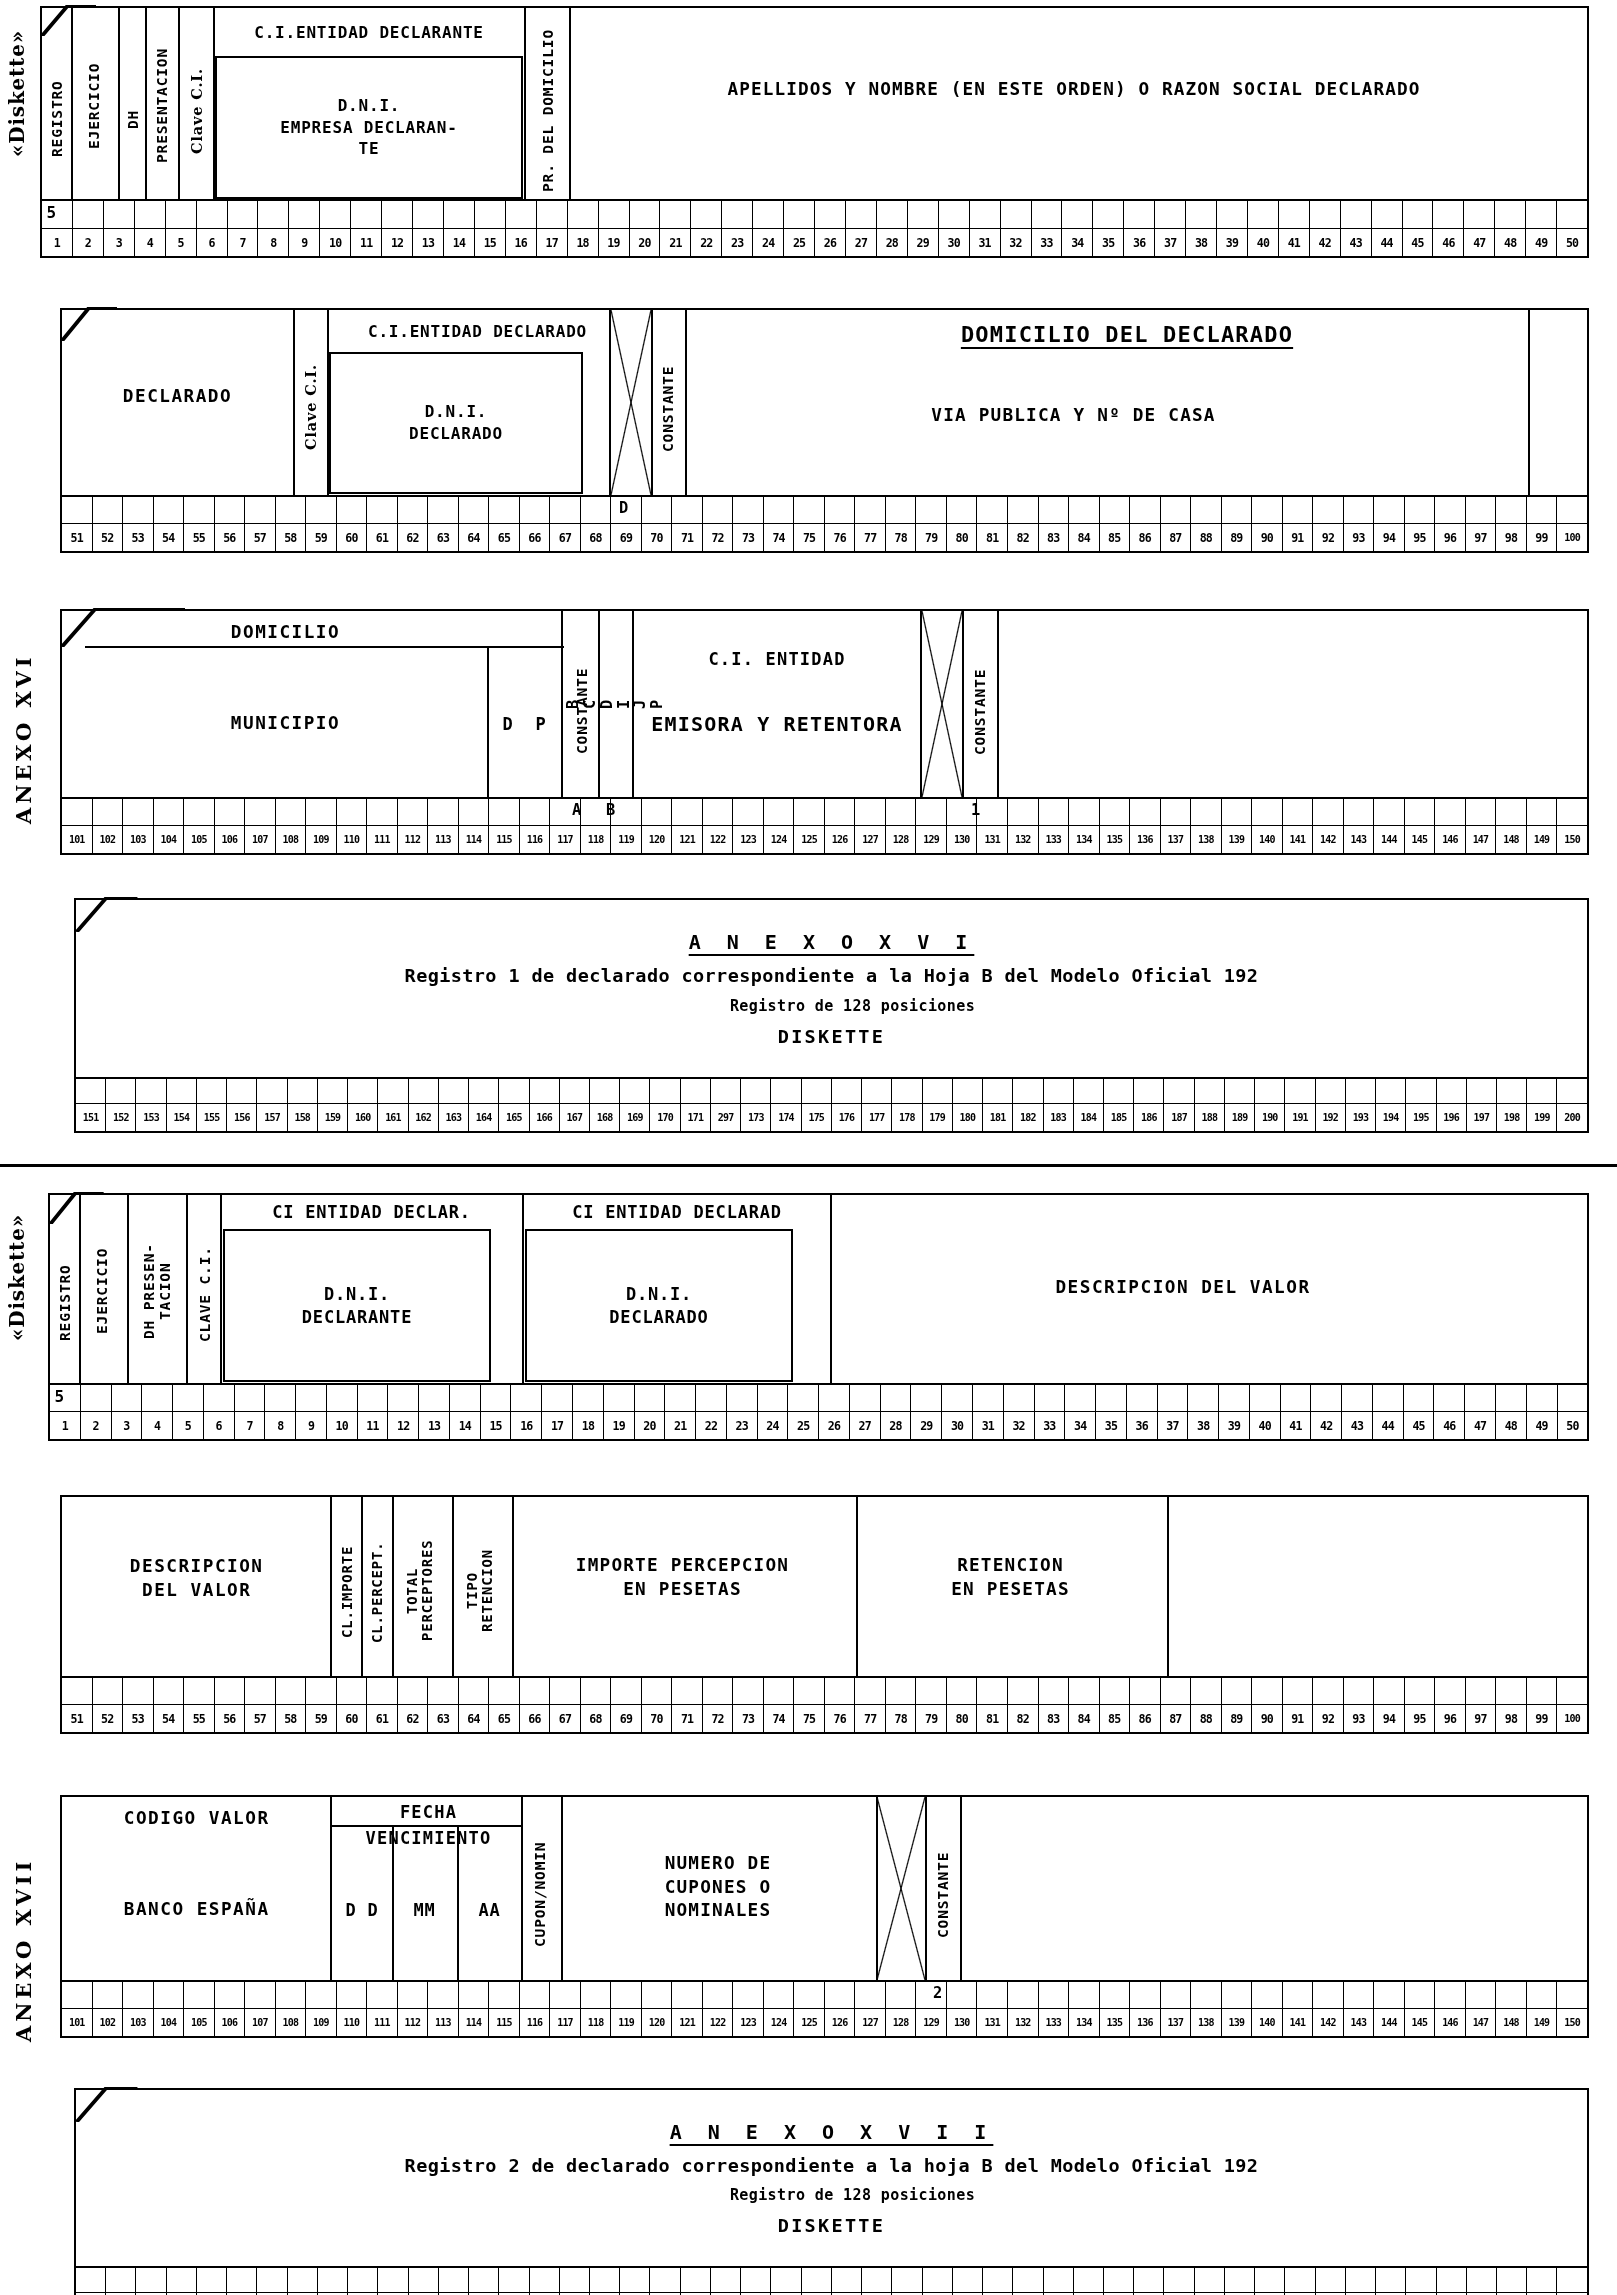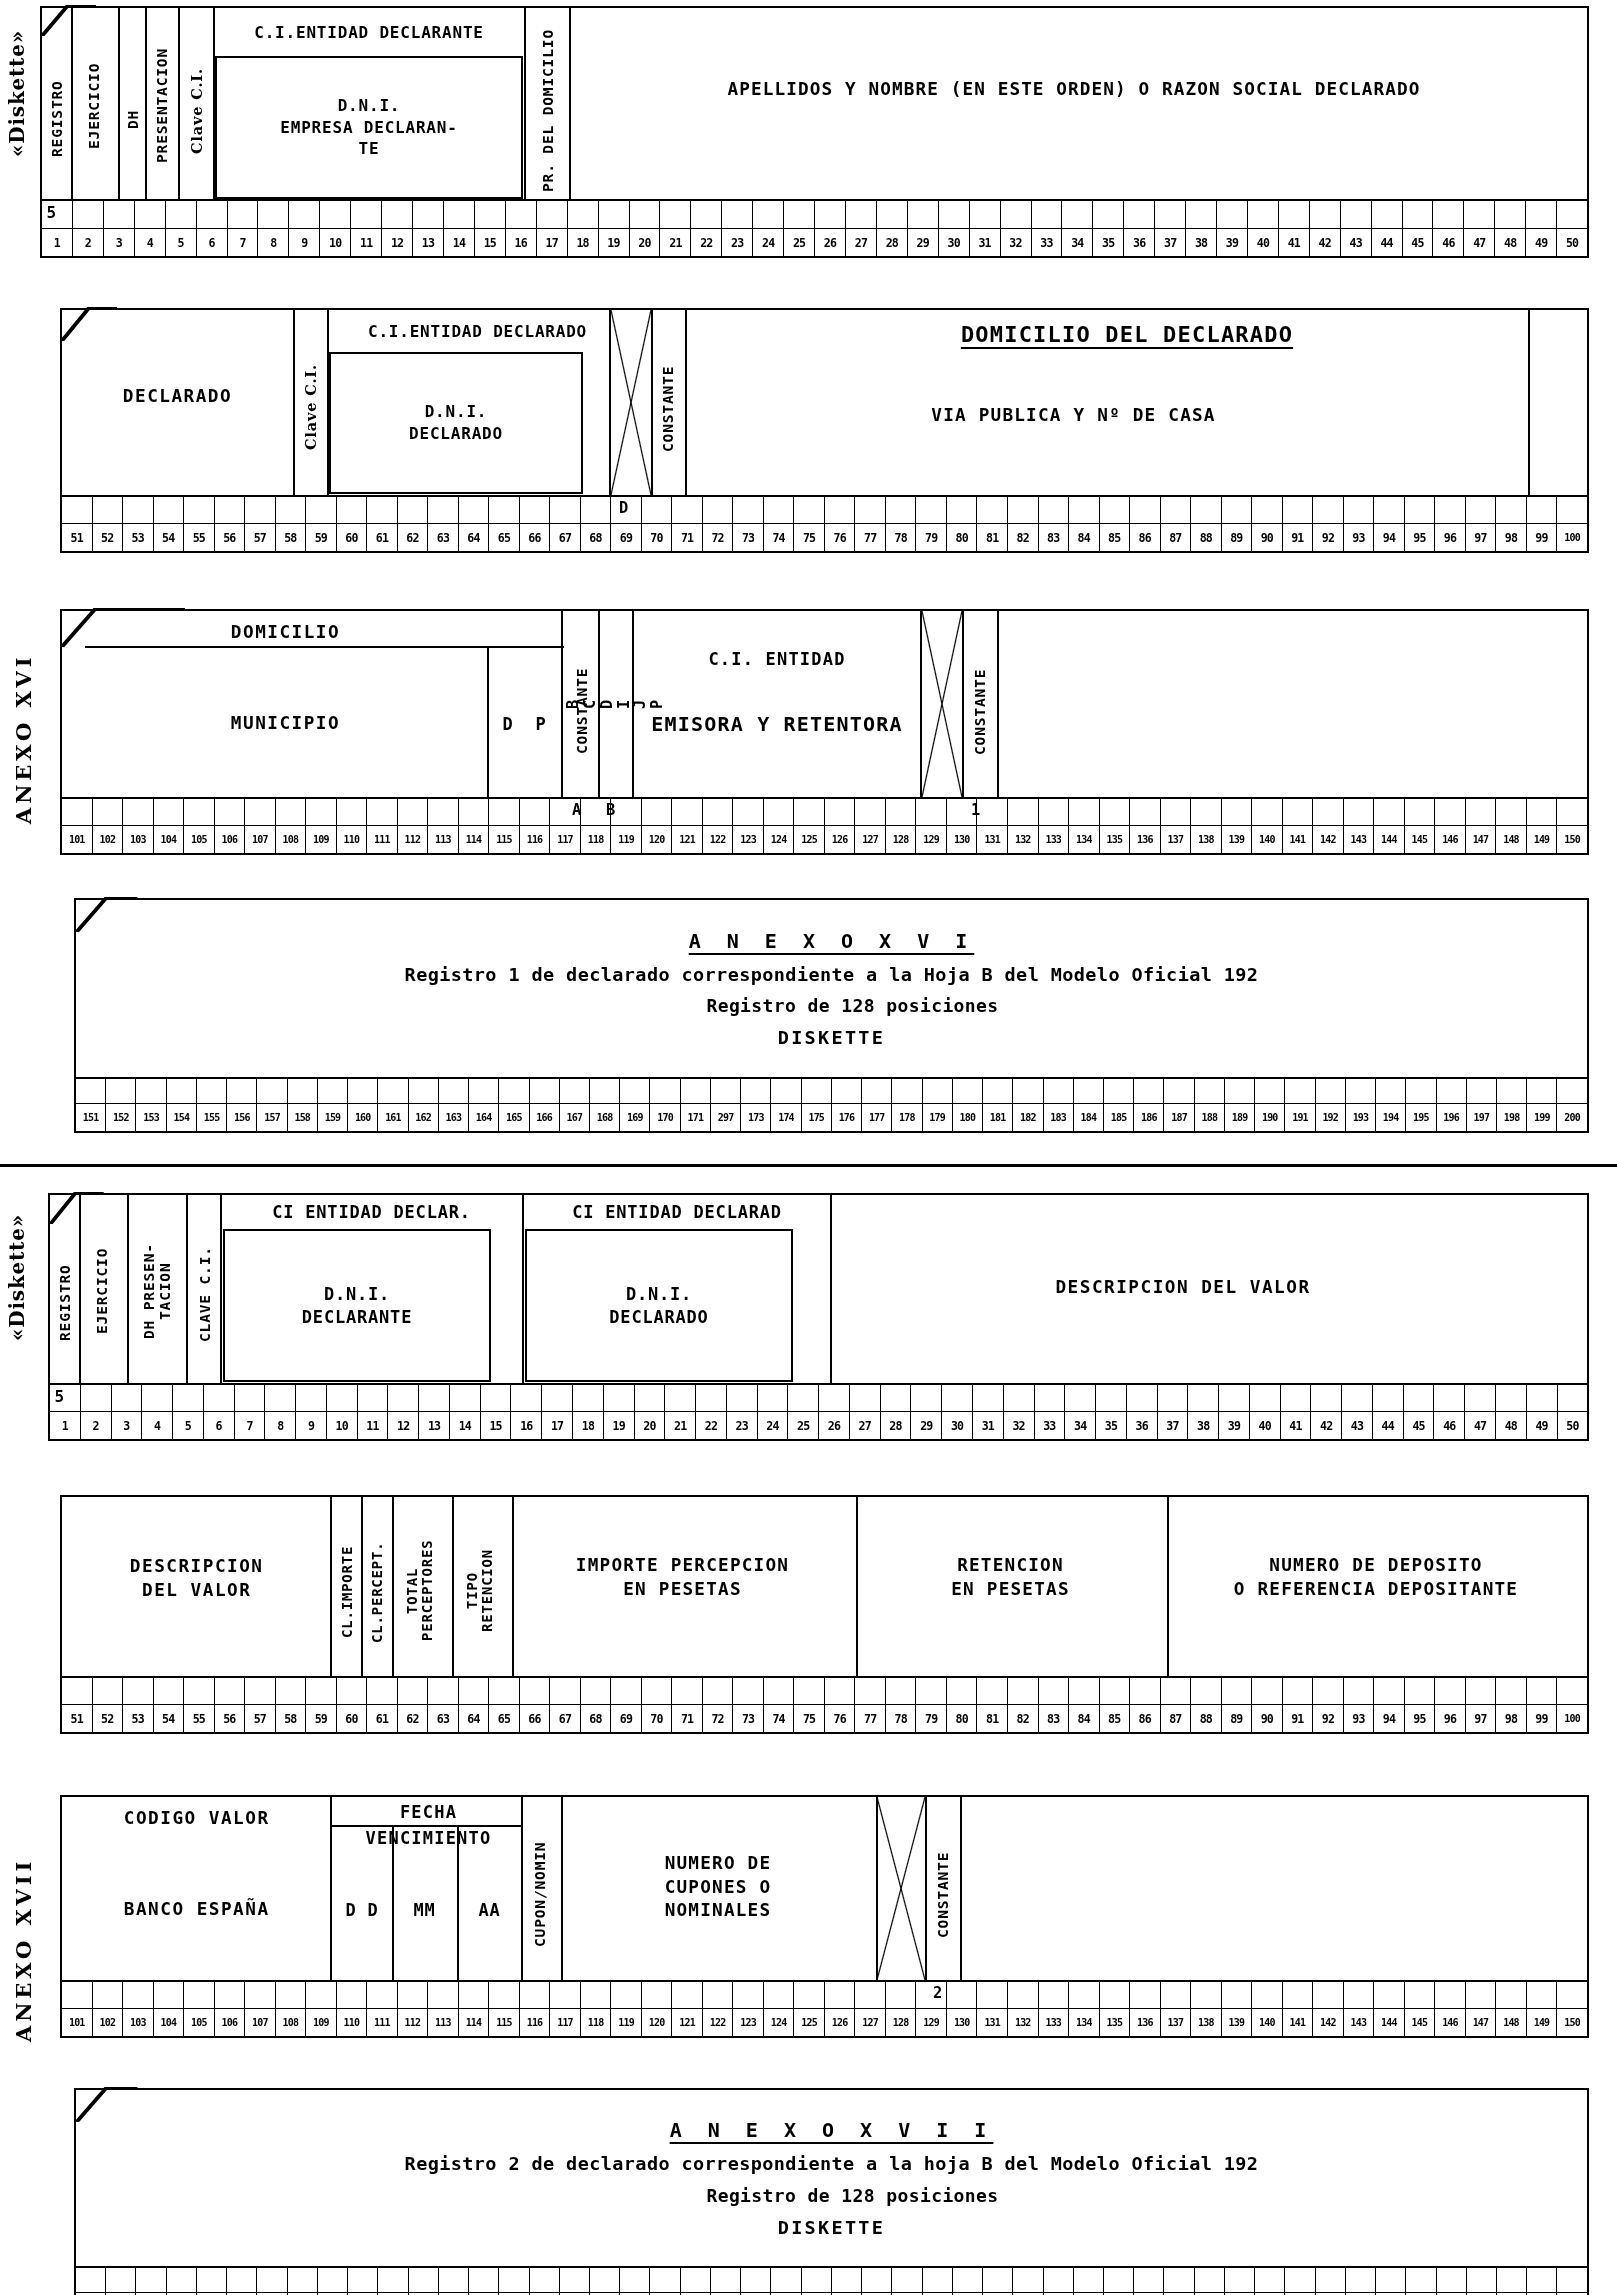--- a/index.html
+++ b/index.html
@@ -54,21 +54,21 @@
   .diskcap{position:absolute;writing-mode:vertical-rl;transform:rotate(180deg);
            font-size:20px;font-weight:bold;letter-spacing:0.8px;
            font-family:"DejaVu Serif","Liberation Serif",serif;}
 
   
   .panel{position:relative;height:var(--ph);box-sizing:border-box;
          display:flex;flex-direction:column;align-items:center;justify-content:center;gap:10.8px;}
   .panel .t1{font-size:20px;font-weight:bold;letter-spacing:7px;text-decoration:underline;
              text-underline-offset:5.4px;}
   .panel .t2{font-size:18.5px;font-weight:bold;letter-spacing:0.4px;}
-  .panel .t3{font-size:18px;font-weight:bold;letter-spacing:0.4px;margin-left:42px;}
+  .panel .t3{font-size:15px;font-weight:bold;letter-spacing:0.4px;margin-left:42px;}
   .panel .t4{font-size:18.5px;font-weight:bold;letter-spacing:2.3px;}
 
   
   .divider{position:absolute;left:0;width:1617px;height:0;border-top:3.1px solid #000;}
 
   .small-letter{position:absolute;font-size:15.4px;font-weight:bold;}
   .reg5{position:absolute;font-size:16px;font-weight:bold;}
 </style>
 </head>
 <body>
@@ -758,22 +758,20 @@
         <div class="hbox vert" style="left:271px;top:12.3px;width:28px;height:166px;font-size:14px;">CL.IMPORTE</div>
         <div class="hbox vert" style="left:301px;top:12.3px;width:28px;height:166px;font-size:14px;">CL.PERCEPT.</div>
         <div class="hbox vert2" style="left:331px;top:7.7px;width:54px;height:171px;font-size:14px;white-space:pre-line;">TOTAL
 PERCEPTORES</div>
         <div class="hbox vert2" style="left:391px;top:7.7px;width:54px;height:171px;font-size:14px;white-space:pre-line;">TIPO
 RETENCION</div>
         <div class="hbox" style="left:455px;top:46px;width:331px;height:69px;white-space:pre-line;font-size:17.7px;letter-spacing:1.2px;">IMPORTE PERCEPCION
 EN PESETAS</div>
         <div class="hbox" style="left:798px;top:46px;width:301px;height:69px;white-space:pre-line;font-size:17.7px;letter-spacing:1.2px;">RETENCION
 EN  PESETAS</div>
-        <div class="hbox" style="left:1110px;top:46px;width:408px;height:69px;white-space:pre-line;font-size:17.7px;letter-spacing:1.2px;">NUMERO DE DEPOSITO
-O REFERENCIA DEPOSITANTE</div>
         <div class="vsep" style="left:268px;"></div>
           <div class="vsep" style="left:299px;"></div>
         <div class="vsep" style="left:330px;"></div>
           <div class="vsep" style="left:390px;"></div>
         <div class="vsep" style="left:450px;"></div>
           <div class="vsep" style="left:794px;"></div>
         <div class="vsep" style="left:1105px;"></div>
       </div>
       <div class="blank">
           <div class="ticks" id="xvii2t">

